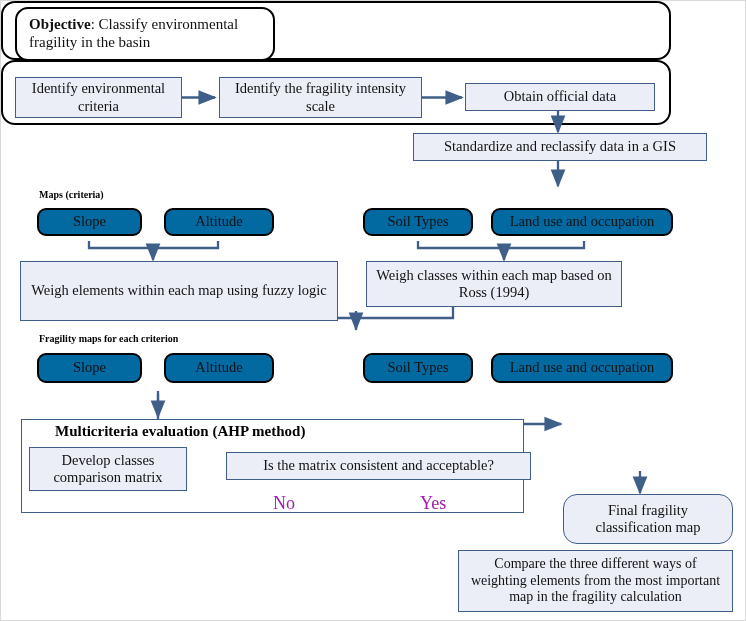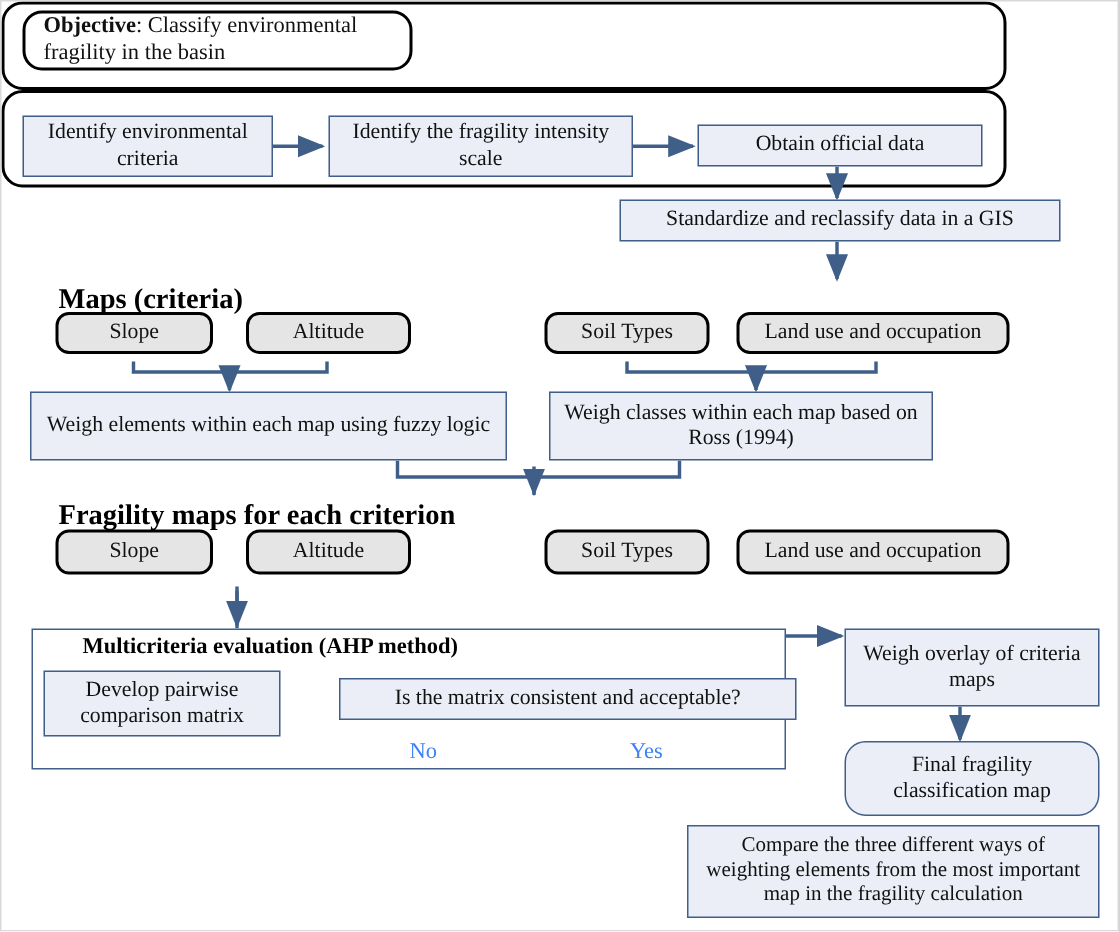--- a/index.html
+++ b/index.html
@@ -51,48 +51,48 @@
     padding:6px 12px;
   }
   .group{
     background:#ffffff;
     border:2.6px solid #000000;
     border-radius:14px;
   }
   .group-title{
     position:absolute;
     font-weight:bold;
-    font-size:19px;
+    font-size:10px;
     color:#000000;
     white-space:nowrap;
   }
   .crit{
-    background:#e5e5e5;
+    background:#0369a1;
     border:2.2px solid #000000;
     border-radius:9px;
     font-size:14.5px;
   }
   
   .ahp-box{
     position:absolute;
     box-sizing:border-box;
     background:#ffffff;
     border:1.8px solid #3f5f89;
   }
   .ahp-title{
     position:absolute;
     font-weight:bold;
     font-size:15px;
     color:#000000;
     white-space:nowrap;
   }
   .edge-label{
     position:absolute;
-    font-size:15px;
-    color:#3b82f6;
+    font-size:18px;
+    color:#a21caf;
     white-space:nowrap;
   }
   .obj-lead{font-weight:bold;}
 </style>
 </head>
 <body>
 
 <div id="page">
 
   <svg class="svg-layer" viewBox="0 0 746 621" xmlns="http://www.w3.org/2000/svg">
@@ -143,21 +143,21 @@
     <g stroke="#3f5f89" stroke-width="2.3" fill="none">
 
       <path d="M363,480 L363,496"></path>
       <path d="M363,496 L197,496" marker-end="url(#ah)" stroke="#3f5f89"></path>
 
       <path d="M434,480 L434,496"></path>
       <path d="M434,496 L497,496 L497,423 L512,423"></path>
     </g>
   </svg>
 
-  <div class="node objective" style="left:14px;top:6px;width:260px;height:40px;">
+  <div class="node objective" style="left:14px;top:6px;width:260px;height:54px;">
     <span>
       <b class="obj-lead">Objective</b><span>: </span><span>Classify environmental fragility in the basin</span>
     </span>
   </div>
 
   <div class="node proc" style="left:14px;top:76px;width:167px;height:41px;">Identify environmental criteria</div>
 
   <div class="node proc" style="left:464px;top:82px;width:190px;height:28px;">Obtain official data</div>
 
   <div class="node proc" style="left:218px;top:76px;width:203px;height:41px;">Identify the fragility intensity scale</div>
@@ -165,41 +165,40 @@
   <div class="node proc" style="left:412px;top:132px;width:294px;height:28px;text-align:center;">Standardize and reclassify data in a GIS</div>
 
   <div class="group" style="left:19px;top:186px;height:55px;width:666px;"></div>
   <div class="group-title" style="left:38px;top:188px;">Maps (criteria)</div>
 
   <div class="node crit" style="left:36px;top:207px;width:105px;height:28px;">Slope</div>
   <div class="node crit" style="left:163px;top:207px;width:110px;height:28px;">Altitude</div>
   <div class="node crit" style="left:362px;top:207px;width:110px;height:28px;">Soil Types</div>
   <div class="node crit" style="left:490px;top:207px;width:182px;height:28px;">Land use and occupation</div>
 
-  <div class="node proc" style="left:19px;top:260px;width:318px;height:46px;">Weigh elements within each map using fuzzy logic</div>
+  <div class="node proc" style="left:19px;top:260px;width:318px;height:60px;">Weigh elements within each map using fuzzy logic</div>
 
   <div class="node proc" style="left:365px;top:260px;width:256px;height:46px;">Weigh classes within each map based on Ross (1994)</div>
 
   <div class="group" style="left:19px;top:329px;height:61px;width:666px;"></div>
   <div class="group-title" style="left:38px;top:332px;">Fragility maps for each criterion</div>
 
   <div class="node crit" style="left:36px;top:352px;width:105px;height:30px;">Slope</div>
   <div class="node crit" style="left:163px;top:352px;width:110px;height:30px;">Altitude</div>
   <div class="node crit" style="left:362px;top:352px;width:110px;height:30px;">Soil Types</div>
   <div class="node crit" style="left:490px;top:352px;width:182px;height:30px;">Land use and occupation</div>
 
   <div class="ahp-box" style="left:20px;top:418px;width:503px;height:94px;"></div>
   <div class="ahp-title" style="left:33px;top:422px;margin-left:21px;">Multicriteria evaluation (AHP method)</div>
 
-  <div class="node proc" style="left:28px;top:446px;width:158px;height:44px;">Develop pairwise comparison matrix</div>
+  <div class="node proc" style="left:28px;top:446px;width:158px;height:44px;">Develop classes comparison matrix</div>
 
   <div class="node proc" style="left:225px;top:451px;width:305px;height:28px;">Is the matrix consistent and acceptable?</div>
 
   <div class="edge-label" style="left:272px;top:492px;">No</div>
   <div class="edge-label" style="left:419px;top:492px;">Yes</div>
 
-  <div class="node proc" style="left:562px;top:418px;width:170px;height:52px;">Weigh overlay of criteria maps</div>
 
   <div class="node proc" style="left:562px;top:493px;width:170px;height:50px;border-radius:14px;">Final fragility classification map</div>
 
   <div class="node proc" style="left:457px;top:549px;width:275px;height:62px;font-size:14px;">Compare the three different ways of weighting elements from the most important map in the fragility calculation</div>
 
 </div>
 
 </body></html>

